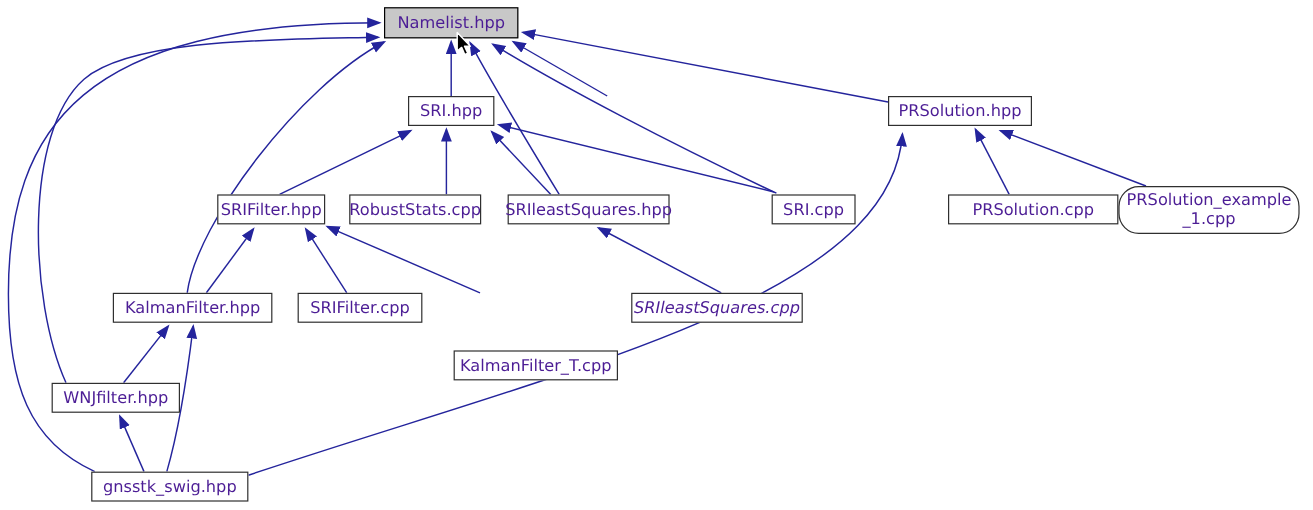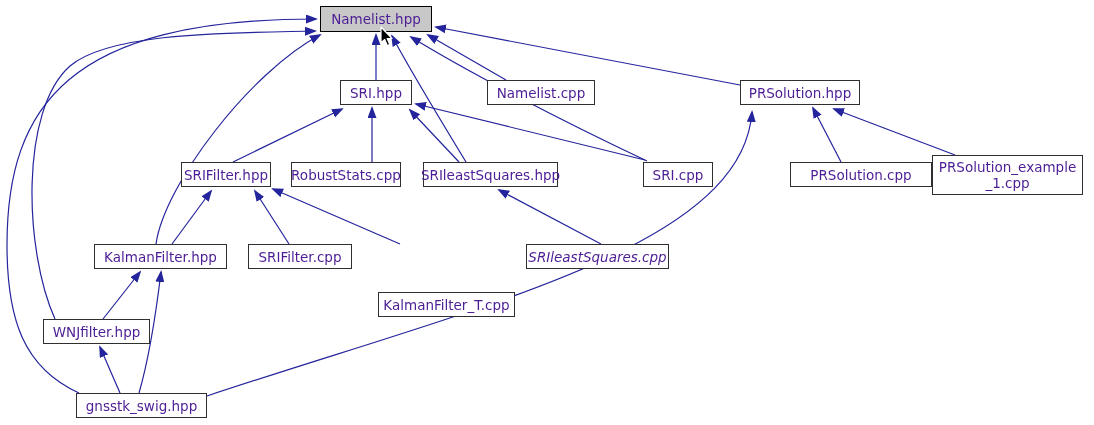--- a/index.html
+++ b/index.html
@@ -62,28 +62,27 @@
       <path d="M103,319 L140,272" fill="none" stroke="#24249c" stroke-width="1.2" marker-end="url(#arrow)"></path>
       <path d="M139,393 C150,355 157,305 161,272" fill="none" stroke="#24249c" stroke-width="1.2" marker-end="url(#arrow)"></path>
       <path d="M120,393 L100,347" fill="none" stroke="#24249c" stroke-width="1.2" marker-end="url(#arrow)"></path>
       <path d="M841,162 L813,108" fill="none" stroke="#24249c" stroke-width="1.2" marker-end="url(#arrow)"></path>
       <path d="M955,155 L834,109" fill="none" stroke="#24249c" stroke-width="1.2" marker-end="url(#arrow)"></path>
       <path d="M207,396 C480,305 742,248 752,112" fill="none" stroke="#24249c" stroke-width="1.2" marker-end="url(#arrow)"></path>
     </svg>
   <div id="node-layer">
       <div class="node main" style="left: 320px; top: 6px; width: 112px; height: 26px;">Namelist.hpp</div>
       <div class="node" style="left: 340px; top: 80px; width: 72px; height: 25px;">SRI.hpp</div>
-      <div class="node" style="left: 487px; top: 80px; width: 108px; height: 25px;">Namelist.cpp</div>
       <div class="node" style="left: 740px; top: 80px; width: 120px; height: 25px;">PRSolution.hpp</div>
       <div class="node" style="left: 181px; top: 162px; width: 90px; height: 25px;">SRIFilter.hpp</div>
       <div class="node" style="left: 423px; top: 162px; width: 135px; height: 25px;">SRIleastSquares.hpp</div>
       <div class="node" style="left: 291px; top: 162px; width: 110px; height: 25px;">RobustStats.cpp</div>
       <div class="node" style="left: 643px; top: 162px; width: 70px; height: 25px;">SRI.cpp</div>
       <div class="node" style="left: 790px; top: 162px; width: 142px; height: 25px;">PRSolution.cpp</div>
-      <div class="node" style="left: 932px; top: 155px; width: 151px; height: 40px;">PRSolution_example
+      <div class="node" style="left: 932px; top: 155px; width: 151px; height: 40px; border-radius: 17px;">PRSolution_example
 _1.cpp</div>
       <div class="node" style="left: 94px; top: 244px; width: 133px; height: 25px;">KalmanFilter.hpp</div>
       <div class="node" style="left: 248px; top: 244px; width: 104px; height: 25px;">SRIFilter.cpp</div>
       <div class="node" style="left: 378px; top: 244px; width: 137px; height: 25px; margin-top: 48px;">KalmanFilter_T.cpp</div>
       <div class="node" style="left: 526px; top: 244px; width: 143px; height: 25px; font-style: italic;">SRIleastSquares.cpp</div>
       <div class="node" style="left: 43px; top: 319px; width: 107px; height: 25px;">WNJfilter.hpp</div>
       <div class="node" style="left: 76px; top: 393px; width: 131px; height: 25px;">gnsstk_swig.hpp</div>
     </div>
   <svg id="cursor-layer" xmlns="http://www.w3.org/2000/svg" width="1094" height="425" viewBox="0 0 1094 425">
     <g id="mouse-cursor" transform="translate(381,27)">

